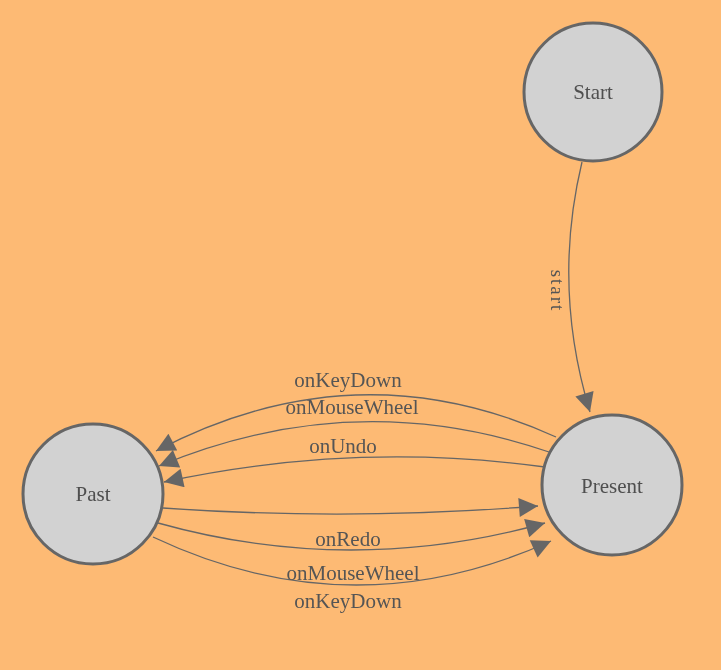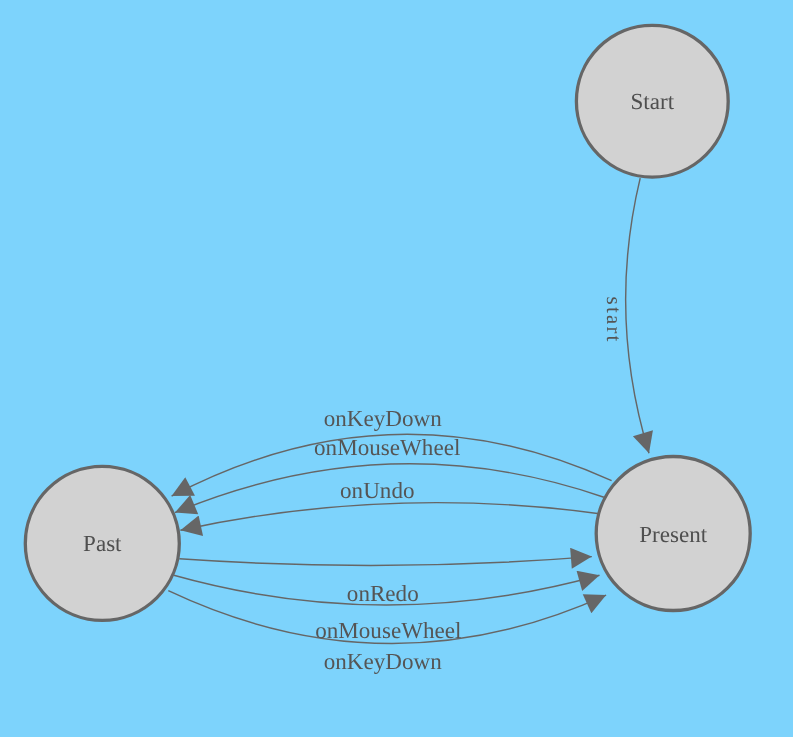--- a/index.html
+++ b/index.html
@@ -4,21 +4,21 @@
 <style>
   html, body {
     margin: 0;
     padding: 0;
     background: #ffffff;
   }
   .canvas {
     position: relative;
     width: 721px;
     height: 670px;
-    background: #7dd3fc;
+    background: #fdba74;
     overflow: hidden;
     font-family: "Liberation Serif", "DejaVu Serif", serif;
   }
   svg { display: block; }
   .edge-path {
     fill: none;
     stroke: #666666;
     stroke-width: 1.3px;
   }
   .node-circle {

